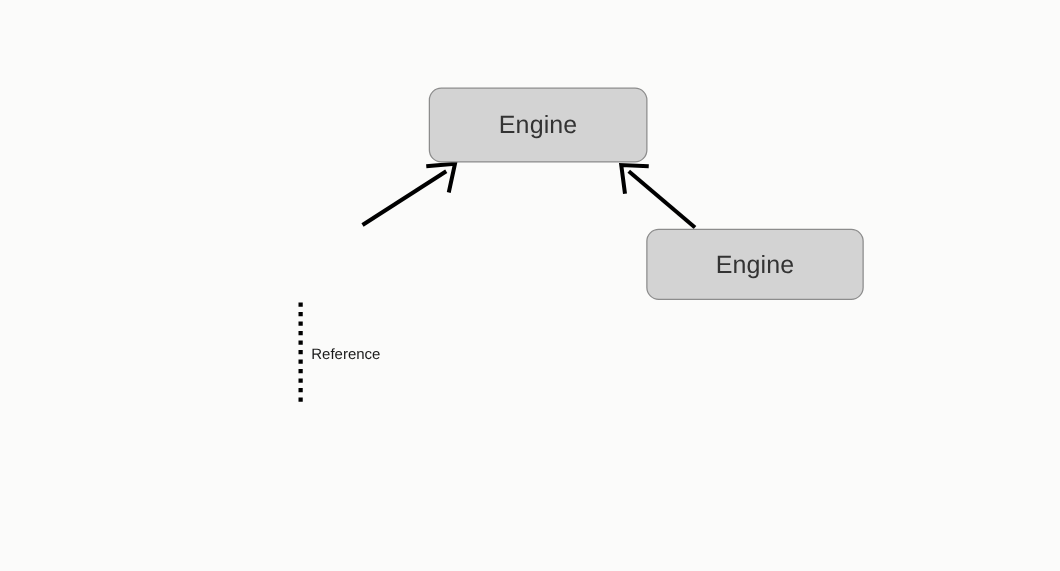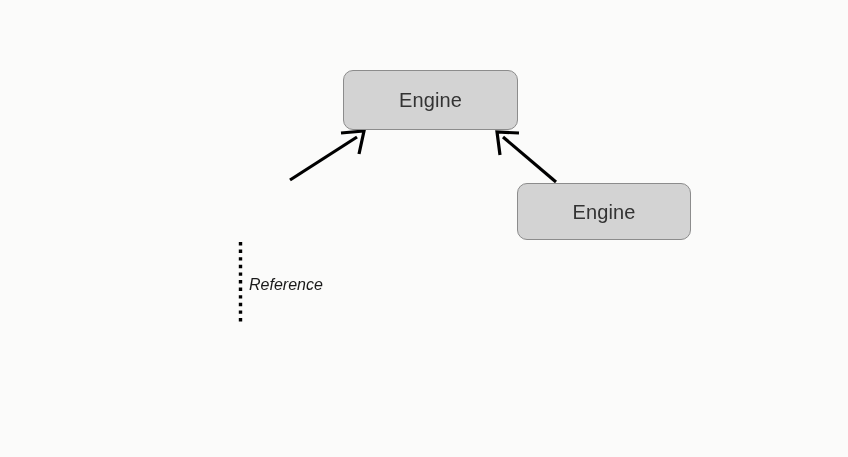--- a/index.html
+++ b/index.html
@@ -46,25 +46,24 @@
     white-space: nowrap;
     line-height: 1;
   }
   .node-engine     { left: 343px; top: 70px;  width: 175px; height: 60px; }
   .node-components { left: 158px; top: 183px; width: 175px; height: 57px; }
   .node-systems    { left: 517px; top: 183px; width: 174px; height: 57px; }
   .node-entities   { left: 158px; top: 326px; width: 174px; height: 57px; }
 
   .edge-label {
     position: absolute;
-    font-size: 16px;
+    font-size: 12px;
     color: #1a1a1a;
     white-space: nowrap;
     line-height: 1;
-    font-style: italic;
   }
   .edge-label-reference {
     left: 249px;
     top: 277px;
   }
 </style>
 </head>
 <body>
 
 <div id="diagram-canvas">

